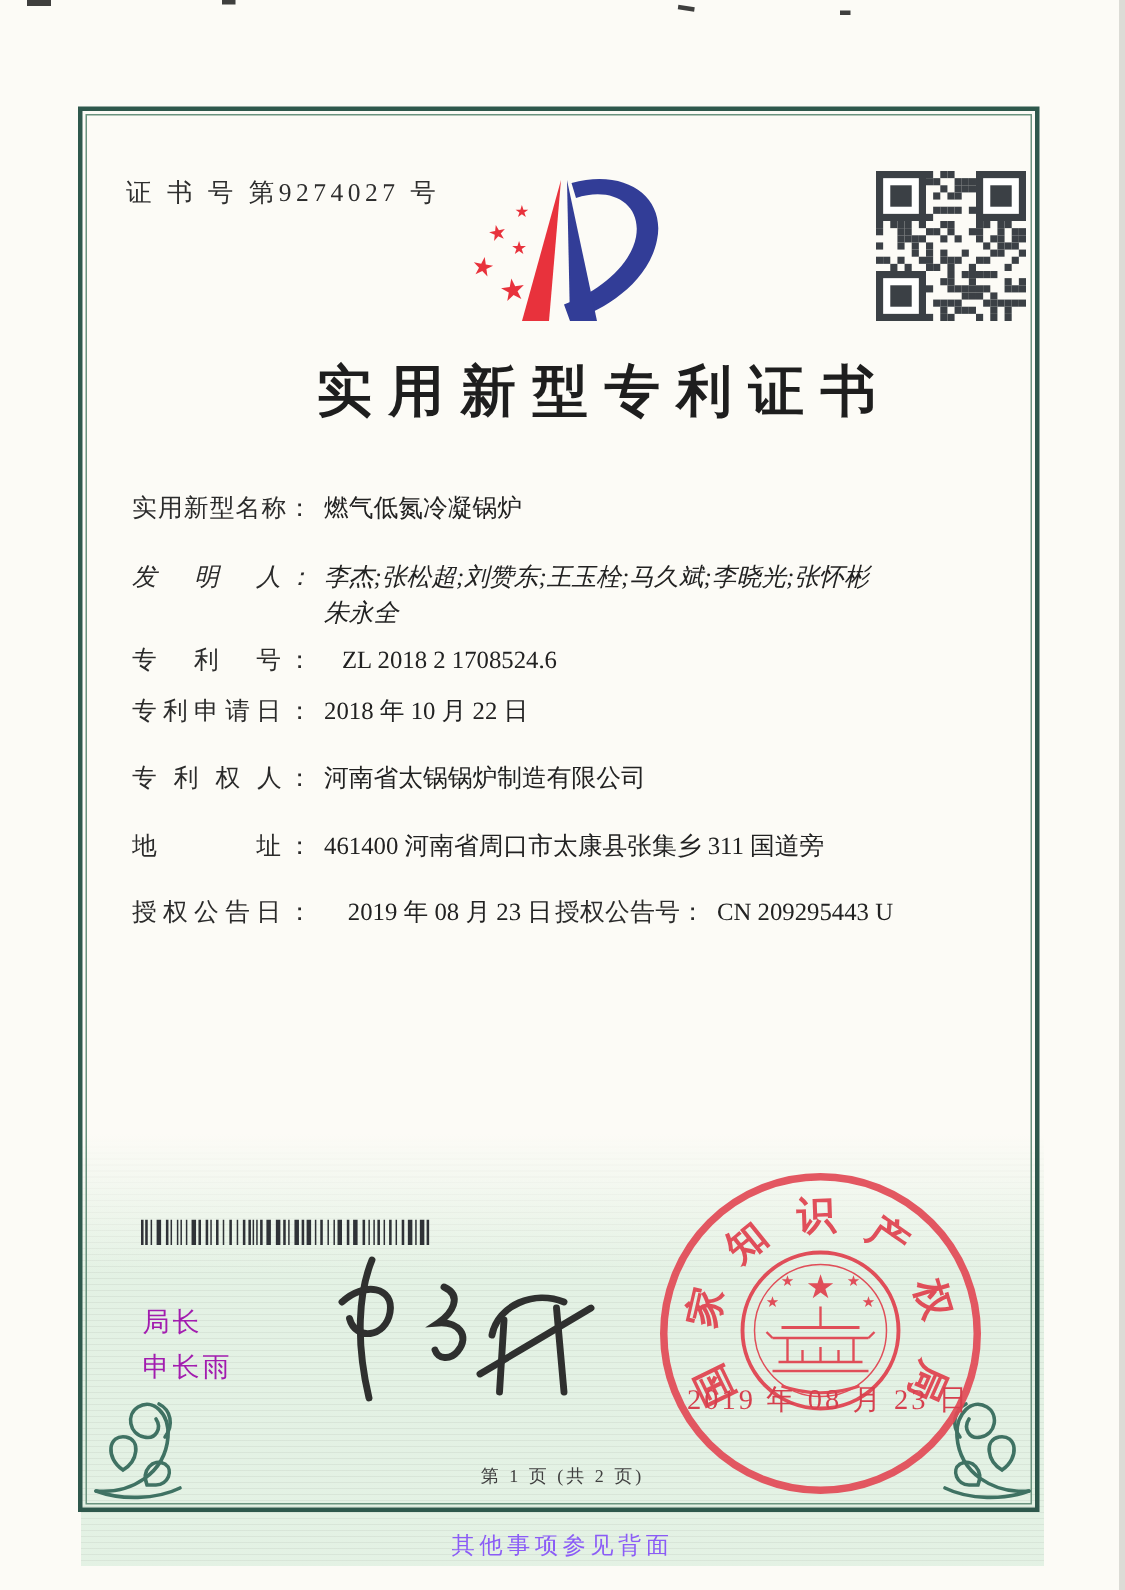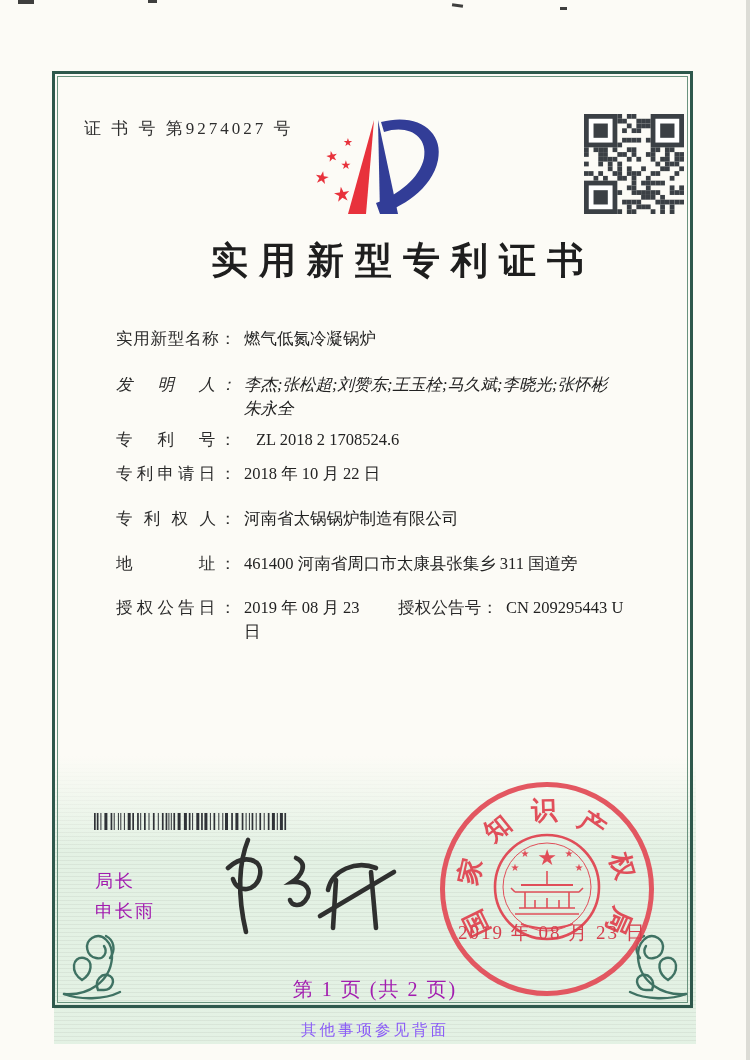--- a/index.html
+++ b/index.html
@@ -39,21 +39,21 @@
   .logo svg{position:absolute;left:0;top:0;}
   .qr{position:absolute;left:584px;top:114px;width:100px;height:100px;}
   .title{
     position:absolute;left:0;top:236px;width:750px;text-align:center;
     font-size:37px;font-weight:700;letter-spacing:11px;color:#1e1e1e;padding-left:28px;
   }
   
   .field{position:absolute;left:88px;width:586px;font-size:16.5px;line-height:24px;display:flex;}
   .flabel{
     display:inline-block;width:120px;flex:0 0 120px;
-    text-align:justify;text-align-last:justify;color:#2b2b2b;margin-left:28px;
+    text-align:justify;text-align-last:justify;color:#2b2b2b;
   }
   .fvalue{display:inline-block;margin-left:8px;white-space:pre-line;color:#222;}
   .field2{position:absolute;left:370px;display:flex;font-size:16.5px;line-height:24px;}
   .field2 .flabel{width:100px;flex:0 0 100px;}
   
   .paras{position:absolute;left:88px;top:633px;width:584px;font-size:15.5px;line-height:22.5px;text-align:justify;}
   .paras p{margin:0 0 3px 0;text-indent:2em;}
   
   .barcode{position:absolute;left:94px;top:813px;}
   .signer{position:absolute;left:95px;top:866px;font-size:18px;line-height:30px;letter-spacing:2px;color:#a21caf;}
@@ -66,21 +66,21 @@
   .seal-char{
     position:absolute;left:50%;top:50%;width:28px;height:28px;margin:-14px 0 0 -14px;
     font-size:26px;font-weight:700;color:#e0414e;text-align:center;line-height:28px;
   }
   .emblem{position:absolute;left:42px;top:40px;width:120px;height:120px;}
   .seal-date{
     position:absolute;left:458px;top:920px;width:200px;
     font-size:19px;letter-spacing:2px;color:#d6404e;z-index:3;
   }
   
-  .page-num{position:absolute;left:0;top:976px;width:750px;text-align:center;font-size:20px;letter-spacing:2px;color:#a21caf;}
+  .page-num{position:absolute;left:0;top:976px;width:750px;text-align:center;font-size:12px;letter-spacing:2px;color:#404040;}
   .back-note{position:absolute;left:0;top:1020px;width:750px;text-align:center;font-size:15.5px;letter-spacing:3px;color:#8b5cf6;}
 </style>
 </head>
 <body>
 
 <div class="page">
 
   <div class="smudge" style="left:18px;top:0;width:16px;height:4px;"></div>
   <div class="smudge" style="left:148px;top:0;width:9px;height:3px;"></div>
   <div class="smudge" style="left:452px;top:4px;width:11px;height:3px;transform:rotate(8deg);"></div>

